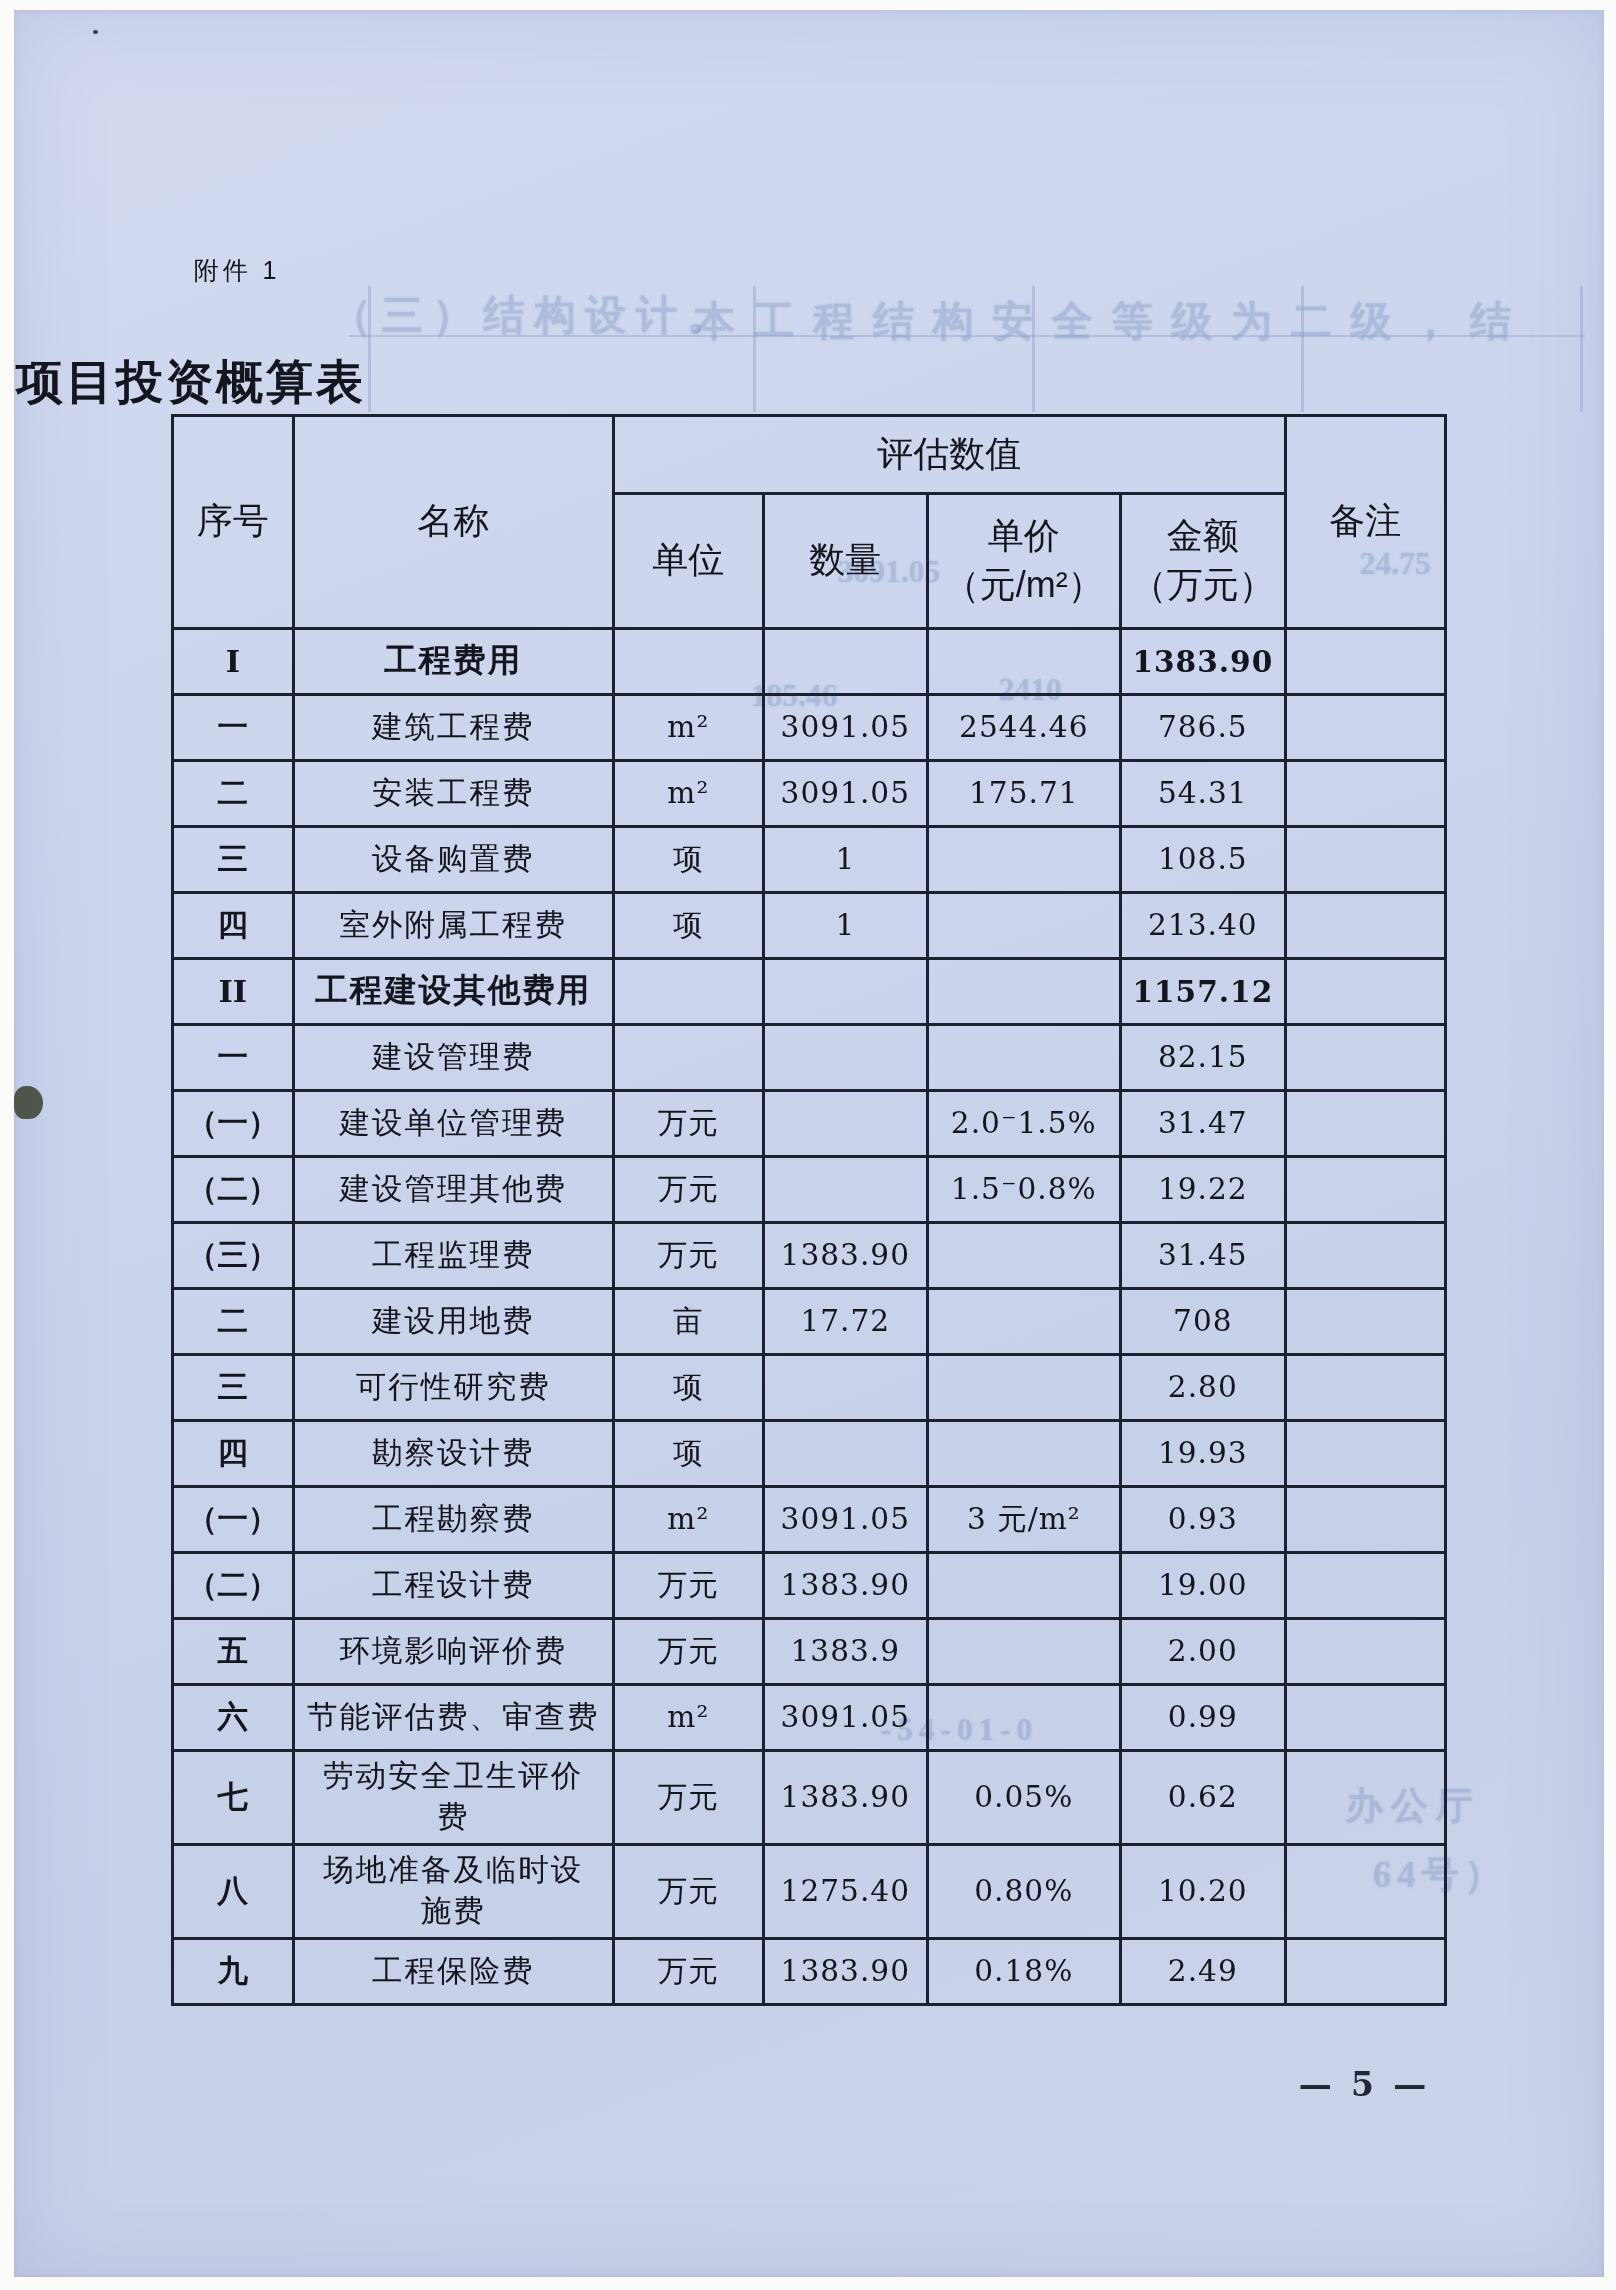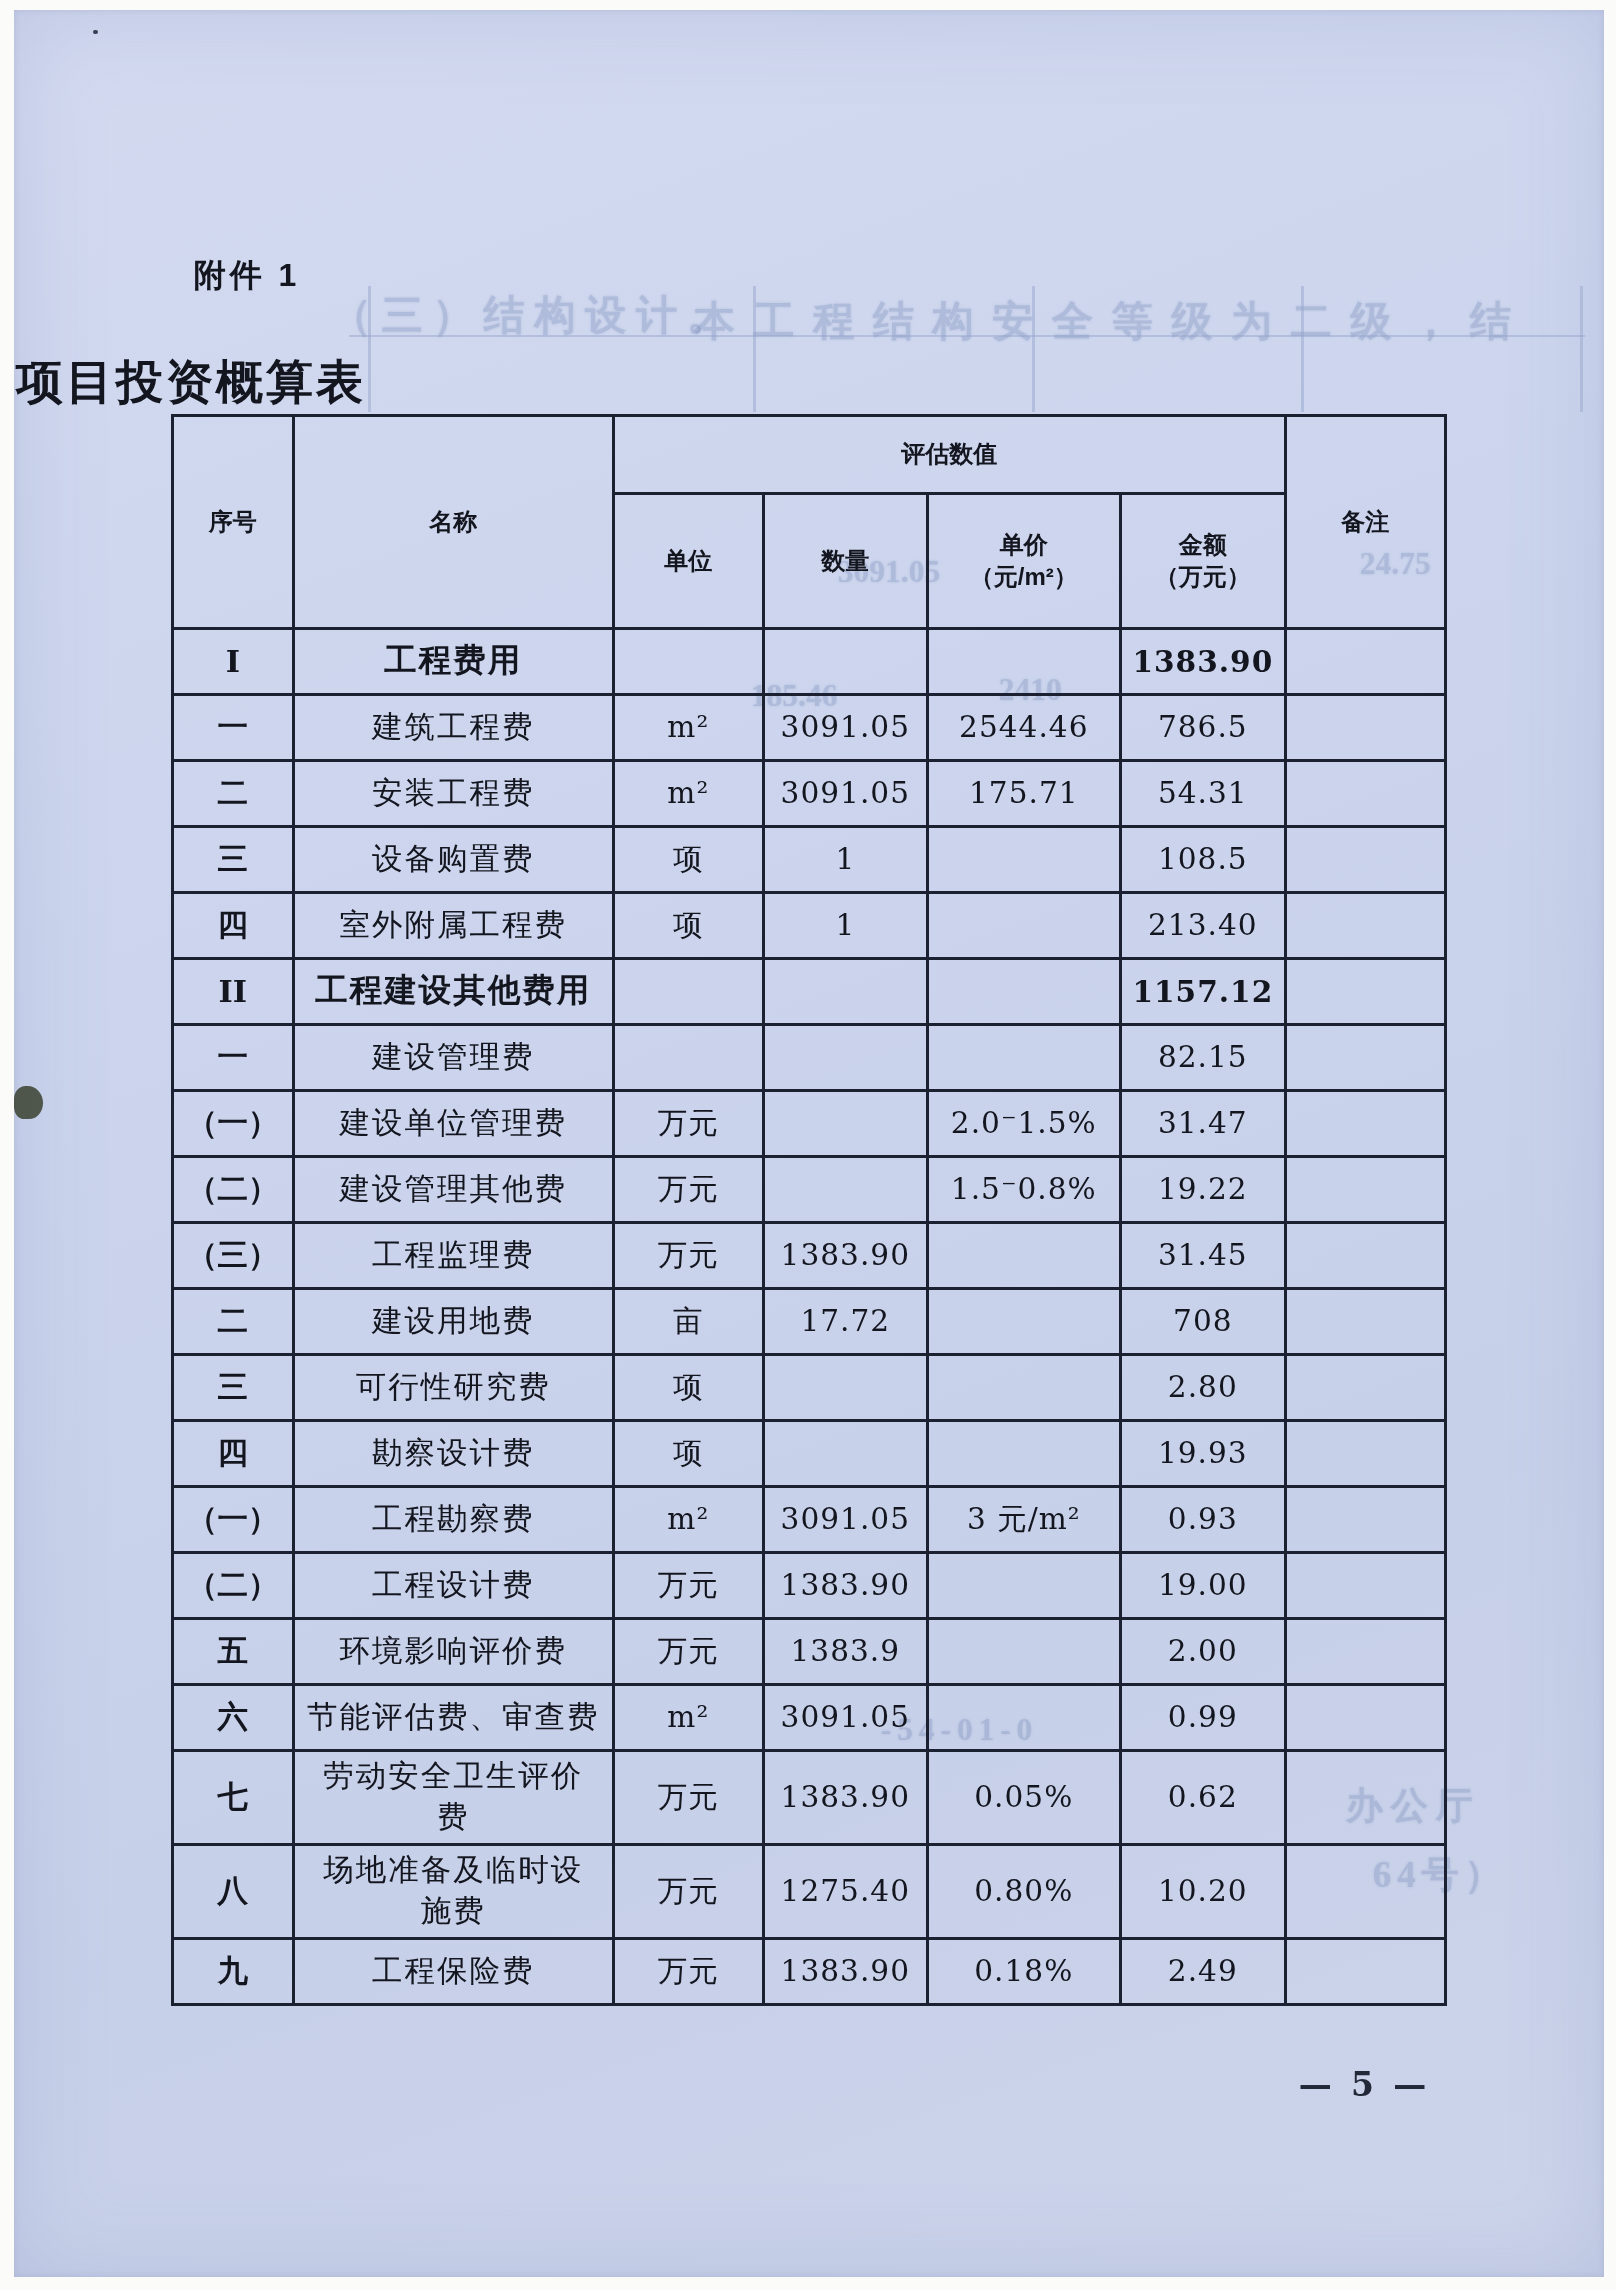--- a/index.html
+++ b/index.html
@@ -18,38 +18,38 @@
   .ghost{position:absolute;color:#6e82b2;opacity:.32;white-space:nowrap;
     font-family:"Liberation Serif","DejaVu Serif",serif;font-weight:700;
     text-shadow:0 0 3px rgba(110,130,178,.8);}
   .gline{position:absolute;background:#93a2c9;opacity:.45;}
   
   .dot{position:absolute;background:#3a3f52;border-radius:50%;}
   .smudge{position:absolute;background:#39412f;border-radius:45% 60% 55% 40%;opacity:.85;}
   
   .attachment{
     position:absolute;left:194px;top:254px;
-    font-size:32px;font-weight:700;color:#14161f;letter-spacing:3.9px;
+    font-size:25px;font-weight:400;color:#14161f;letter-spacing:3.9px;
   }
   .title{
     position:absolute;left:0;top:333px;width:1617px;margin:16px;text-align:left;
     font-size:47px;font-weight:700;color:#14161f;letter-spacing:3px;
   }
   
   table.est{
     position:absolute;left:170px;top:414px;width:1273px;
     border-collapse:collapse;table-layout:fixed;
     color:#14161f;
   }
   table.est th,table.est td{
     border:3px solid #1b2130;text-align:center;vertical-align:middle;
     padding:2px 5.9px;overflow:hidden;
   }
   table.est{border:3.9px solid #161b29;}
-  thead th{font-family:"Liberation Sans","DejaVu Sans",sans-serif;font-size:24px;font-weight:700;}
+  thead th{font-family:"Liberation Sans","DejaVu Sans",sans-serif;font-size:36px;font-weight:400;}
   thead tr.h1 th{height:71px;}
   thead tr.h2 th{height:128px;}
   thead .sub{display:block;line-height:1.35;}
   tbody td{height:59px;}
   tbody tr{height:64px;}
   td.c-serial{font-family:"DejaVu Serif","Liberation Serif",serif;font-size:30.5px;font-weight:600;}
   td.c-name{font-family:"Liberation Serif","DejaVu Serif",serif;font-size:30.5px;font-weight:400;letter-spacing:2px;}
   td.c-unit,td.c-qty,td.c-price,td.c-amt{
     font-family:"DejaVu Serif","Liberation Serif",serif;font-size:29.6px;font-weight:500;letter-spacing:1px;}
   

